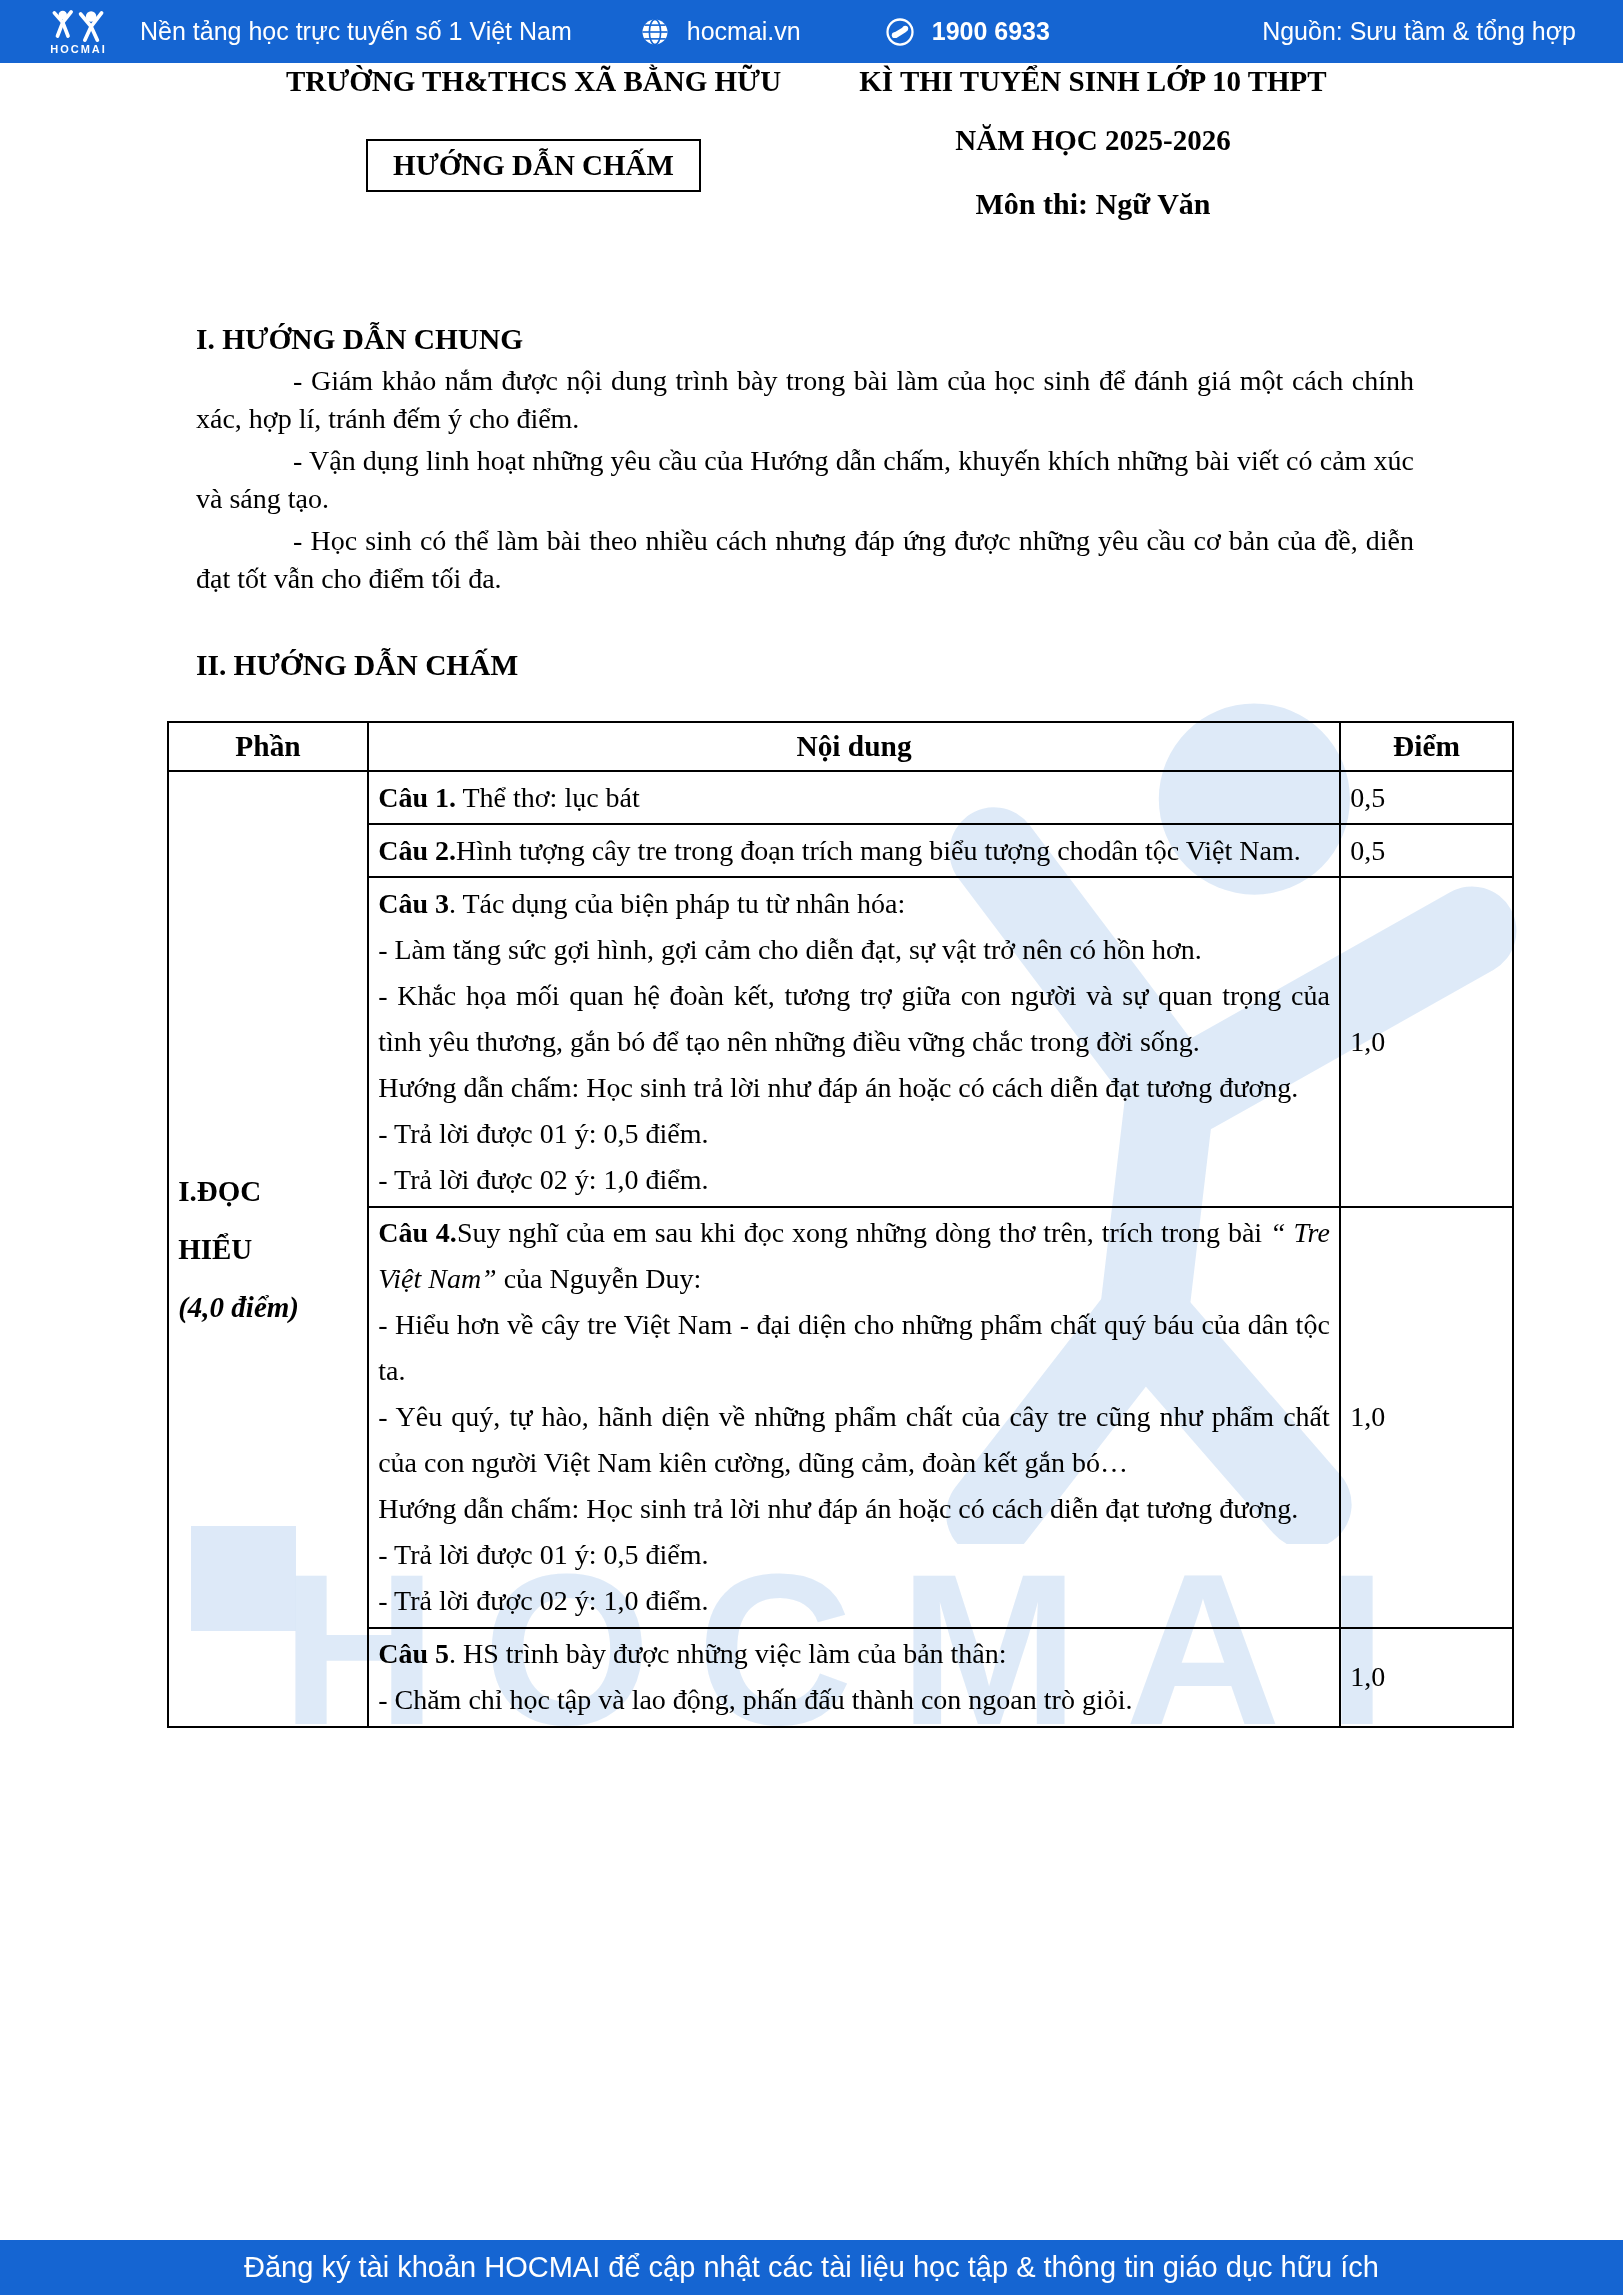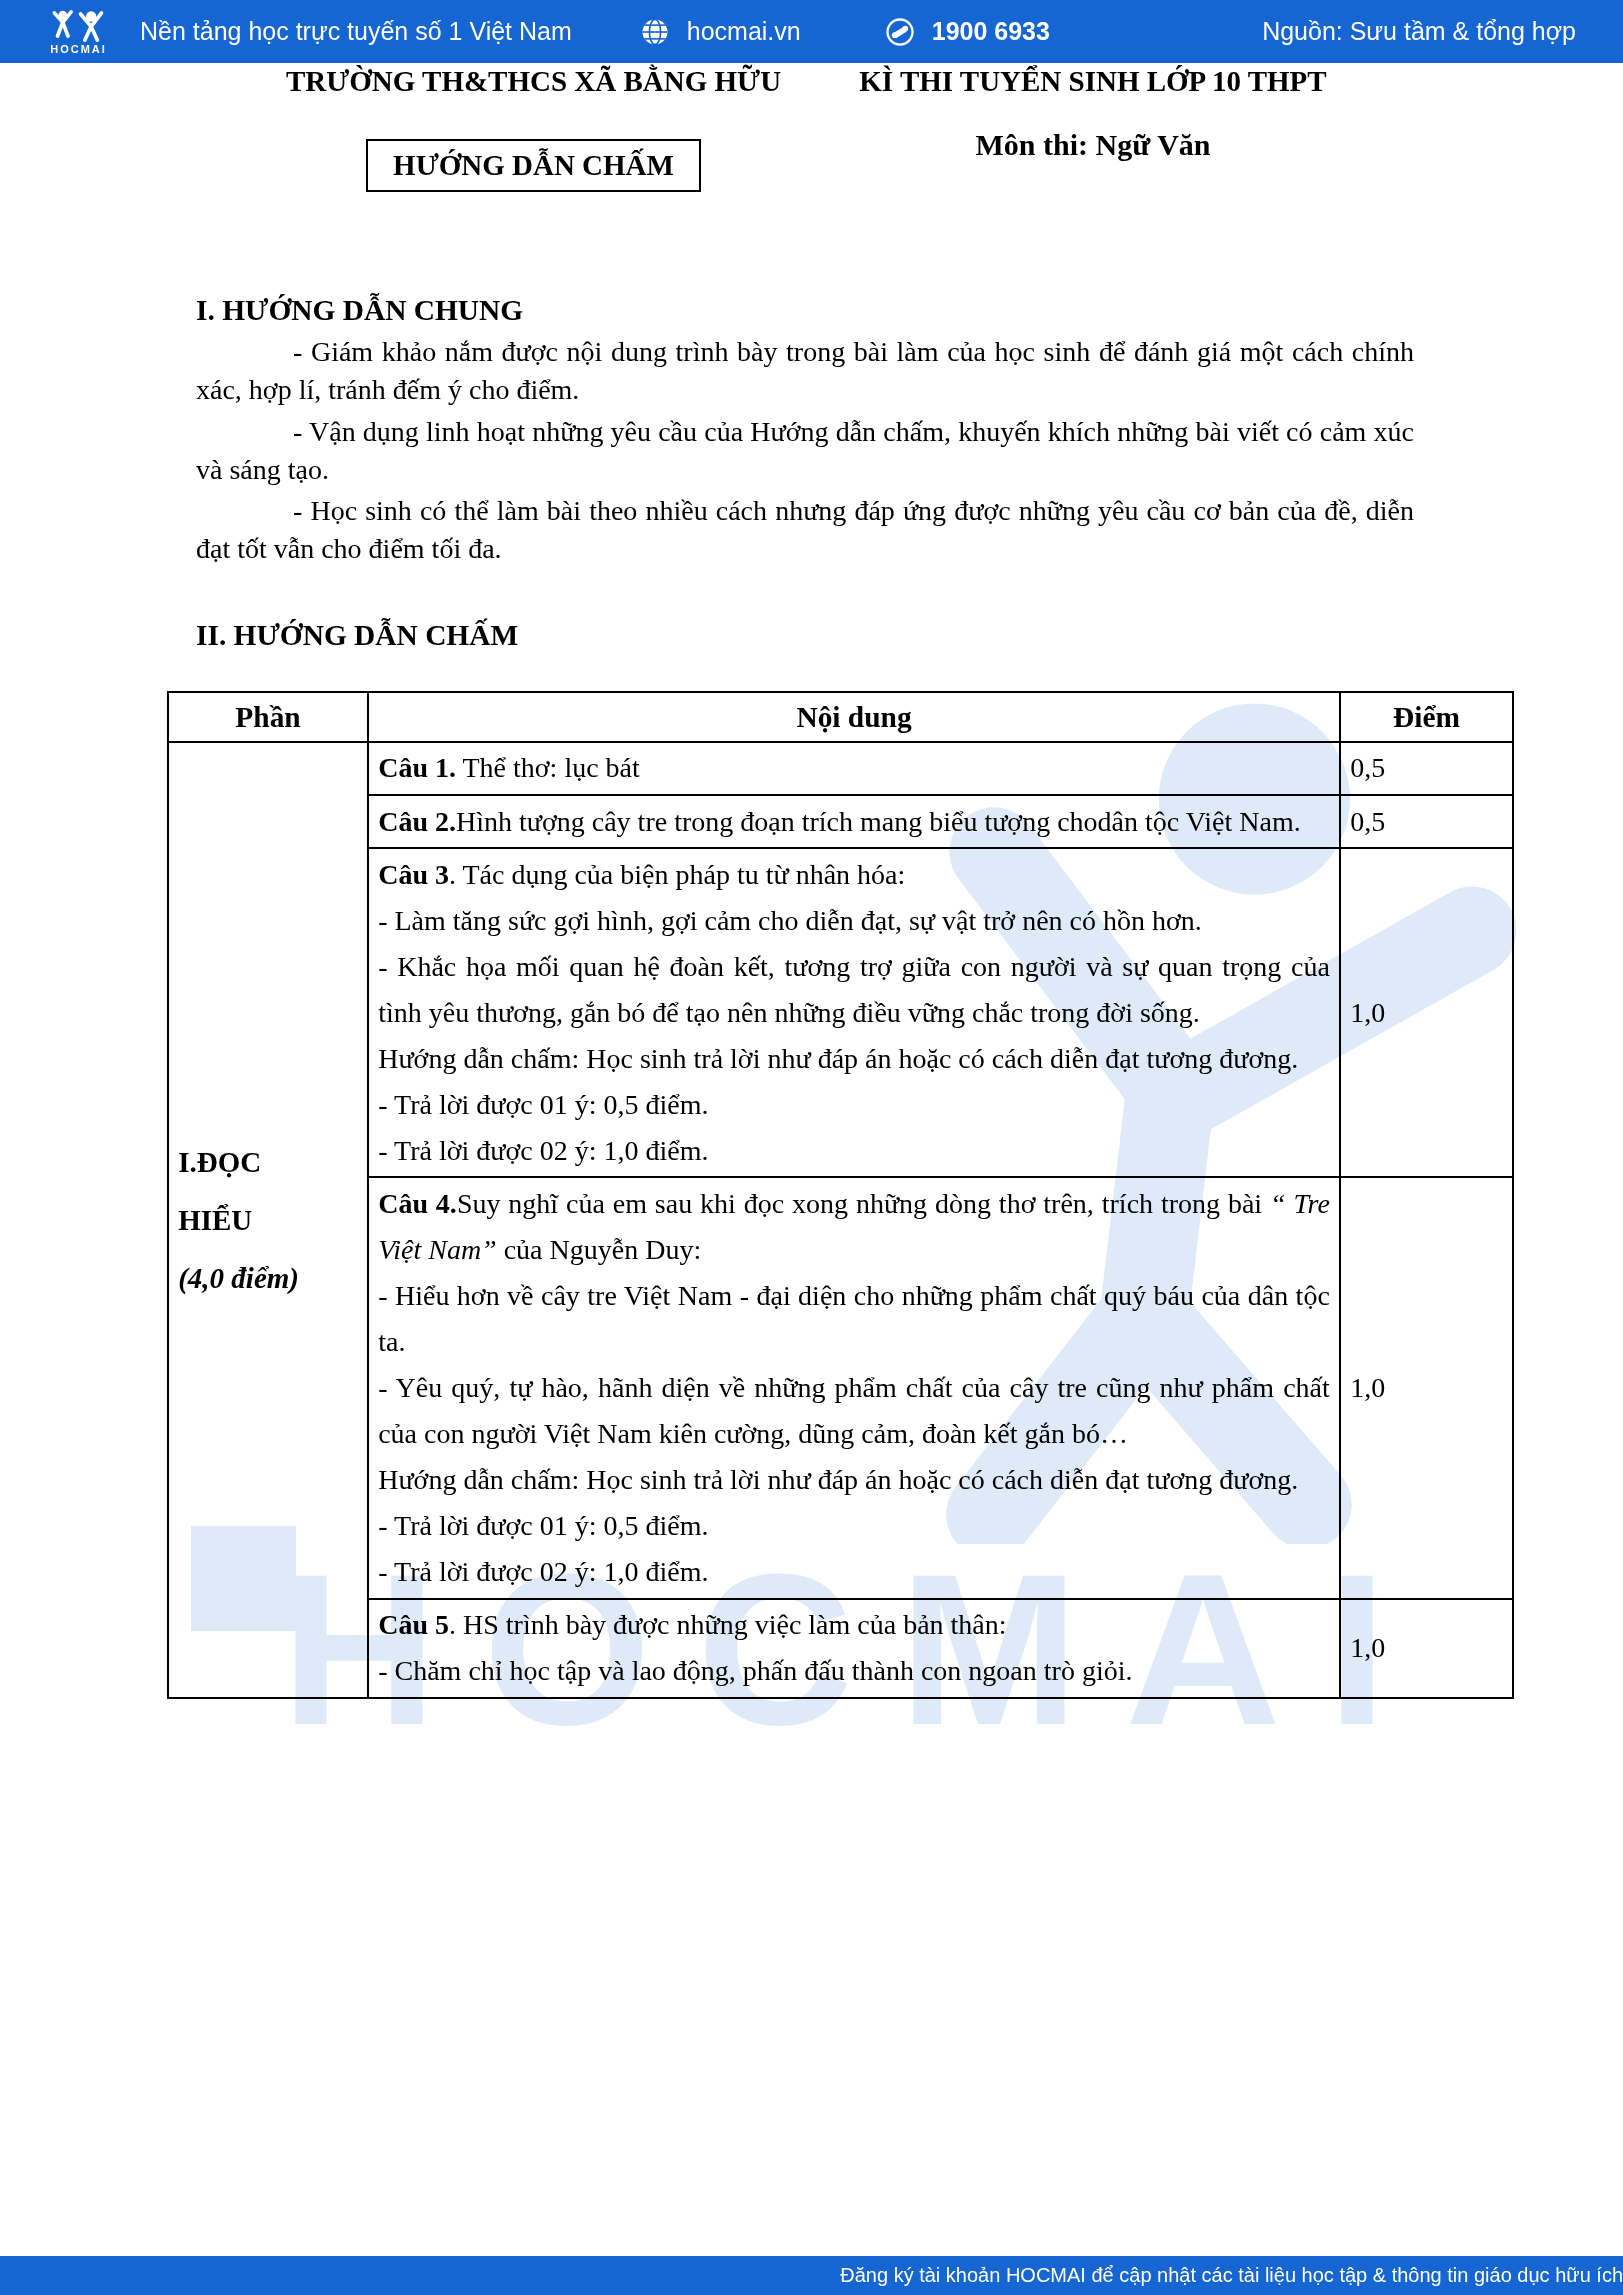--- a/index.html
+++ b/index.html
@@ -69,24 +69,24 @@
   .quote-i{font-style:italic;}
   .part-cell{font-weight:bold;font-size:29px;vertical-align:top;padding:327px 6.5px 0 7.9px;line-height:58px;}
   .part-pts{font-style:italic;}
   .score-cell{font-size:28px;text-align:left;padding-left:6.5px;}
   .score-mid{vertical-align:middle;}
   .score-bot{vertical-align:bottom;padding-bottom:3.9px;}
   .score-t3{vertical-align:top;padding-top:136px;}
   .score-t4{vertical-align:top;padding-top:124px;}
   
   .bottombar{
-    position:absolute;left:0;bottom:0;width:100%;height:39px;z-index:3;
+    position:absolute;left:0;bottom:0;width:100%;height:55px;z-index:3;
     background:var(--brand-blue,#1565d2);color:#fff;
-    display:flex;align-items:center;justify-content:flex-end;
-    font-family:"Liberation Sans", sans-serif;font-size:20px;
+    display:flex;align-items:center;justify-content:center;
+    font-family:"Liberation Sans", sans-serif;font-size:29px;
   }
 </style>
 </head>
 <body>
 
 <div class="page">
 
   <div class="watermark">
     <svg class="wm-figure" viewBox="0 0 460 540">
       <g stroke="#d9e7f7" stroke-width="54" stroke-linecap="round" fill="none">
@@ -147,20 +147,21 @@
 
   <main class="doc">
 
     <div class="doc-head">
       <div class="dh-left">
         <div class="school">TRƯỜNG TH&amp;THCS XÃ BẰNG HỮU</div>
         <div class="guide-box">HƯỚNG DẪN CHẤM</div>
       </div>
       <div class="dh-right">
         <div class="exam-title">KÌ THI TUYỂN SINH LỚP 10 THPT</div>
+        <div class="exam-year">NĂM HỌC 2025-2026</div>
         <div class="exam-subject">Môn thi: Ngữ Văn</div>
       </div>
     </div>
 
     <h2 class="sec-title">I. HƯỚNG DẪN CHUNG</h2>
     <p class="para">- Giám khảo nắm được nội dung trình bày trong bài làm của học sinh để đánh giá một cách chính xác, hợp lí, tránh đếm ý cho điểm.</p>
     <p class="para">- Vận dụng linh hoạt những yêu cầu của Hướng dẫn chấm, khuyến khích những bài viết có cảm xúc và sáng tạo.</p>
     <p class="para">- Học sinh có thể làm bài theo nhiều cách nhưng đáp ứng được những yêu cầu cơ bản của đề, diễn đạt tốt vẫn cho điểm tối đa.</p>
 
     <h2 class="sec-title sec2">II. HƯỚNG DẪN CHẤM</h2>

